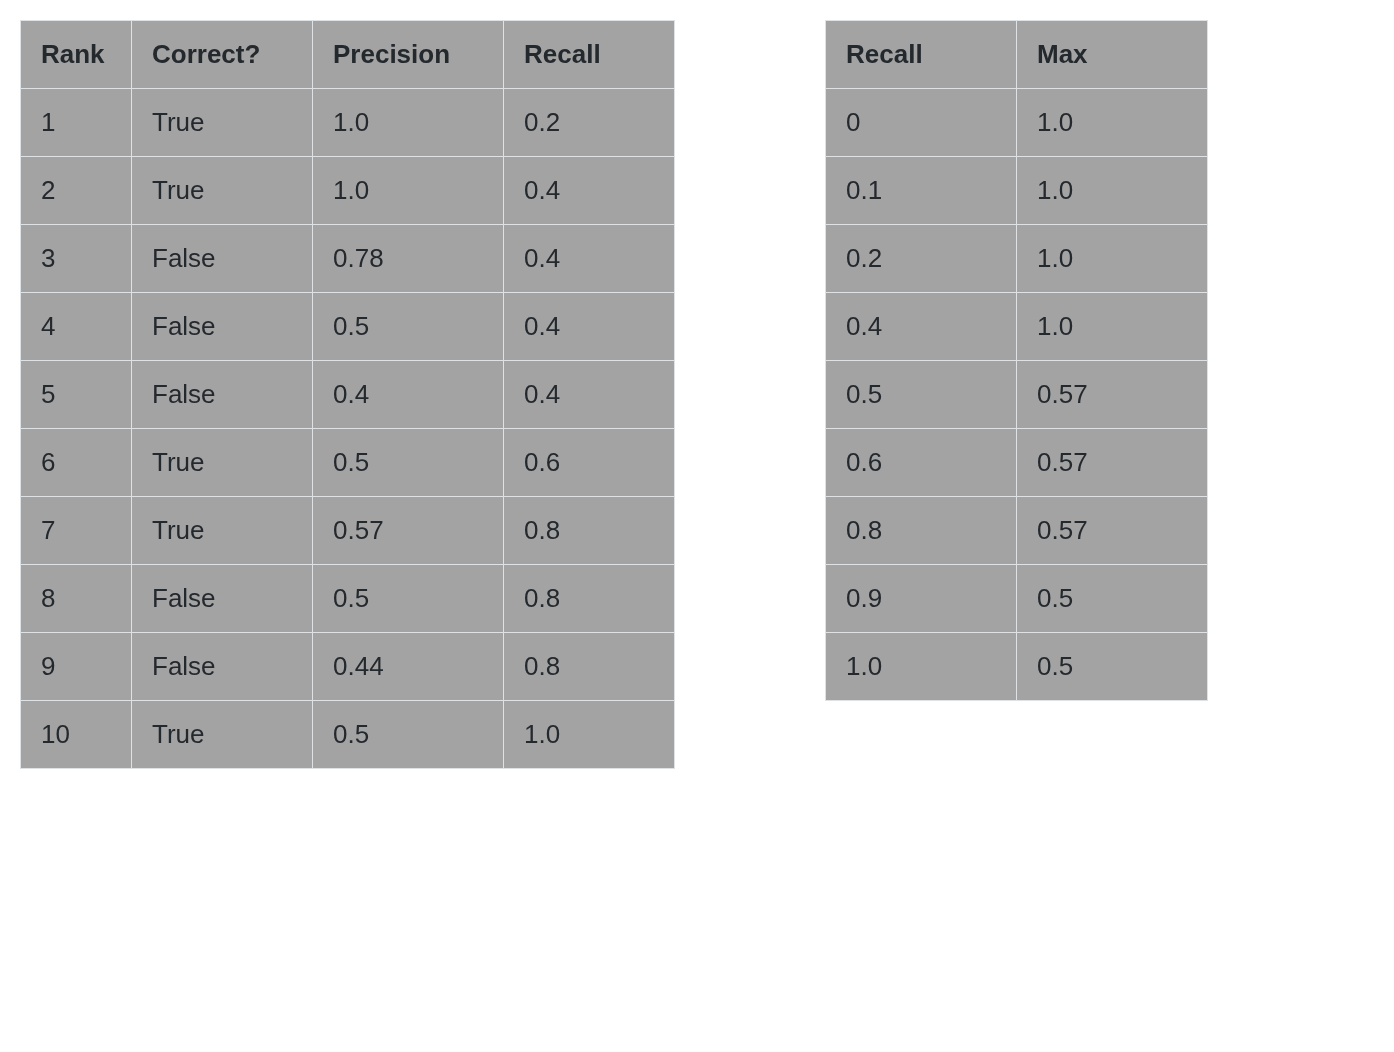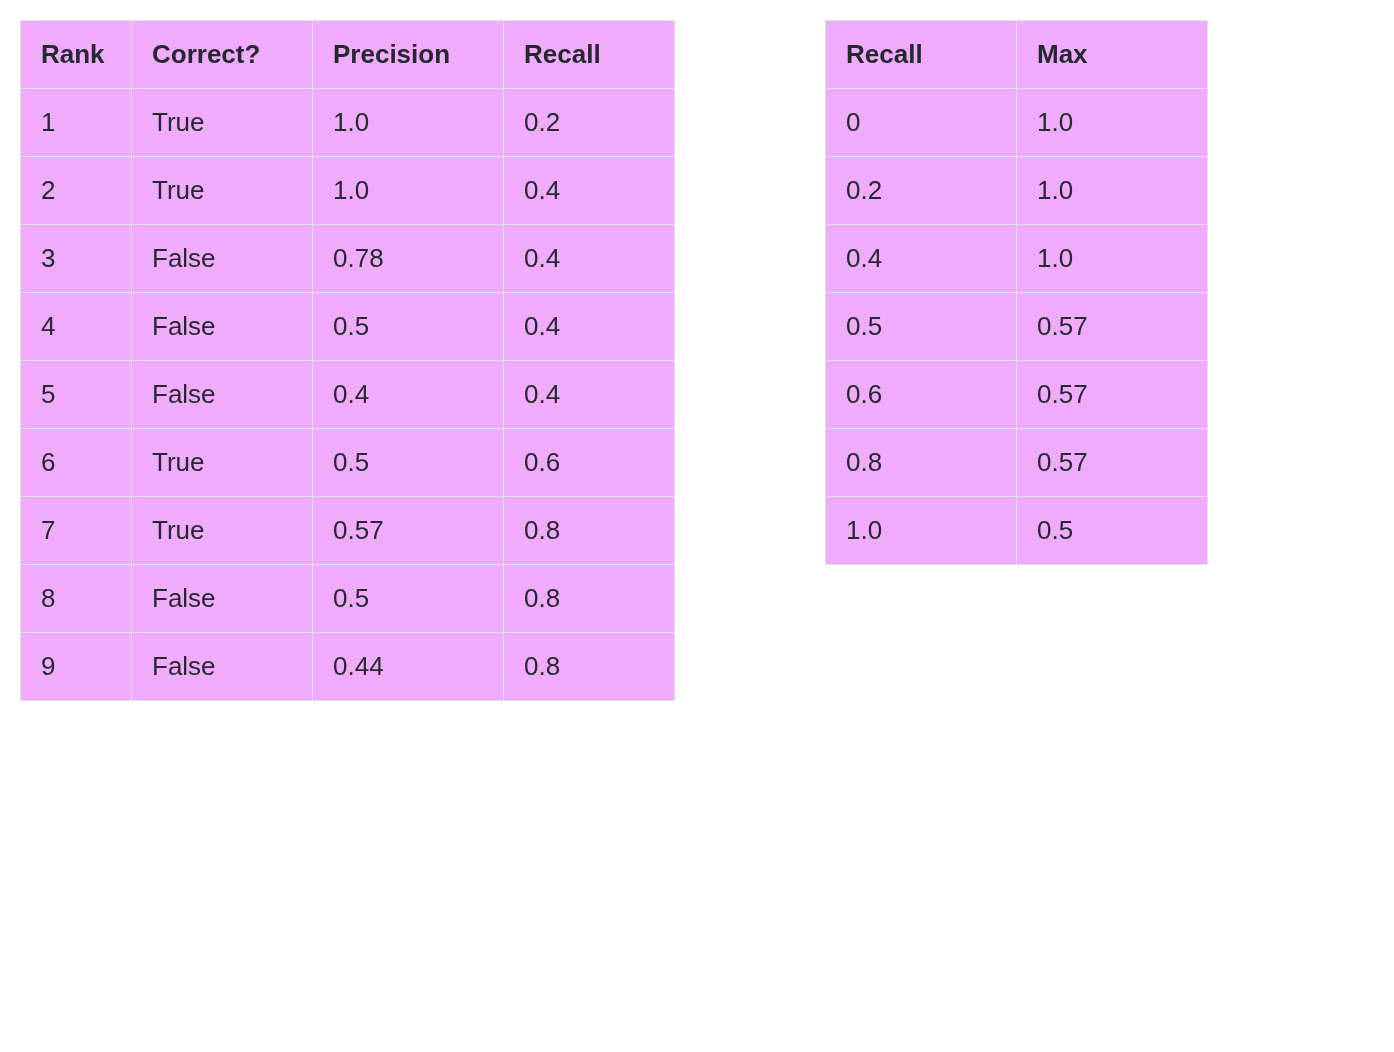--- a/index.html
+++ b/index.html
@@ -10,21 +10,21 @@
       font-size: 26px;
       color: #24292e;
     }
     .container {
       display: flex;
       gap: 150px;
       align-items: flex-start;
     }
     table {
       border-collapse: collapse;
-      background: #f0abfc;
+      background: #a3a3a3;
     }
     th, td {
       border: 1px solid #dfe2e5;
       text-align: left;
       padding: 18px 20px;
       font-weight: 400;
     }
     th {
       font-weight: 700;
     }
@@ -96,33 +96,43 @@
         <td>False</td>
         <td>0.5</td>
         <td>0.8</td>
       </tr>
       <tr>
         <td>9</td>
         <td>False</td>
         <td>0.44</td>
         <td>0.8</td>
       </tr>
+      <tr>
+        <td>10</td>
+        <td>True</td>
+        <td>0.5</td>
+        <td>1.0</td>
+      </tr>
     </tbody>
   </table>
 
   <table class="table-right">
     <thead>
       <tr>
         <th>Recall</th>
         <th>Max</th>
       </tr>
     </thead>
     <tbody>
       <tr>
         <td>0</td>
+        <td>1.0</td>
+      </tr>
+      <tr>
+        <td>0.1</td>
         <td>1.0</td>
       </tr>
       <tr>
         <td>0.2</td>
         <td>1.0</td>
       </tr>
       <tr>
         <td>0.4</td>
         <td>1.0</td>
       </tr>
@@ -132,19 +142,23 @@
       </tr>
       <tr>
         <td>0.6</td>
         <td>0.57</td>
       </tr>
       <tr>
         <td>0.8</td>
         <td>0.57</td>
       </tr>
       <tr>
+        <td>0.9</td>
+        <td>0.5</td>
+      </tr>
+      <tr>
         <td>1.0</td>
         <td>0.5</td>
       </tr>
     </tbody>
   </table>
 
 </div>
 
 </body></html>

